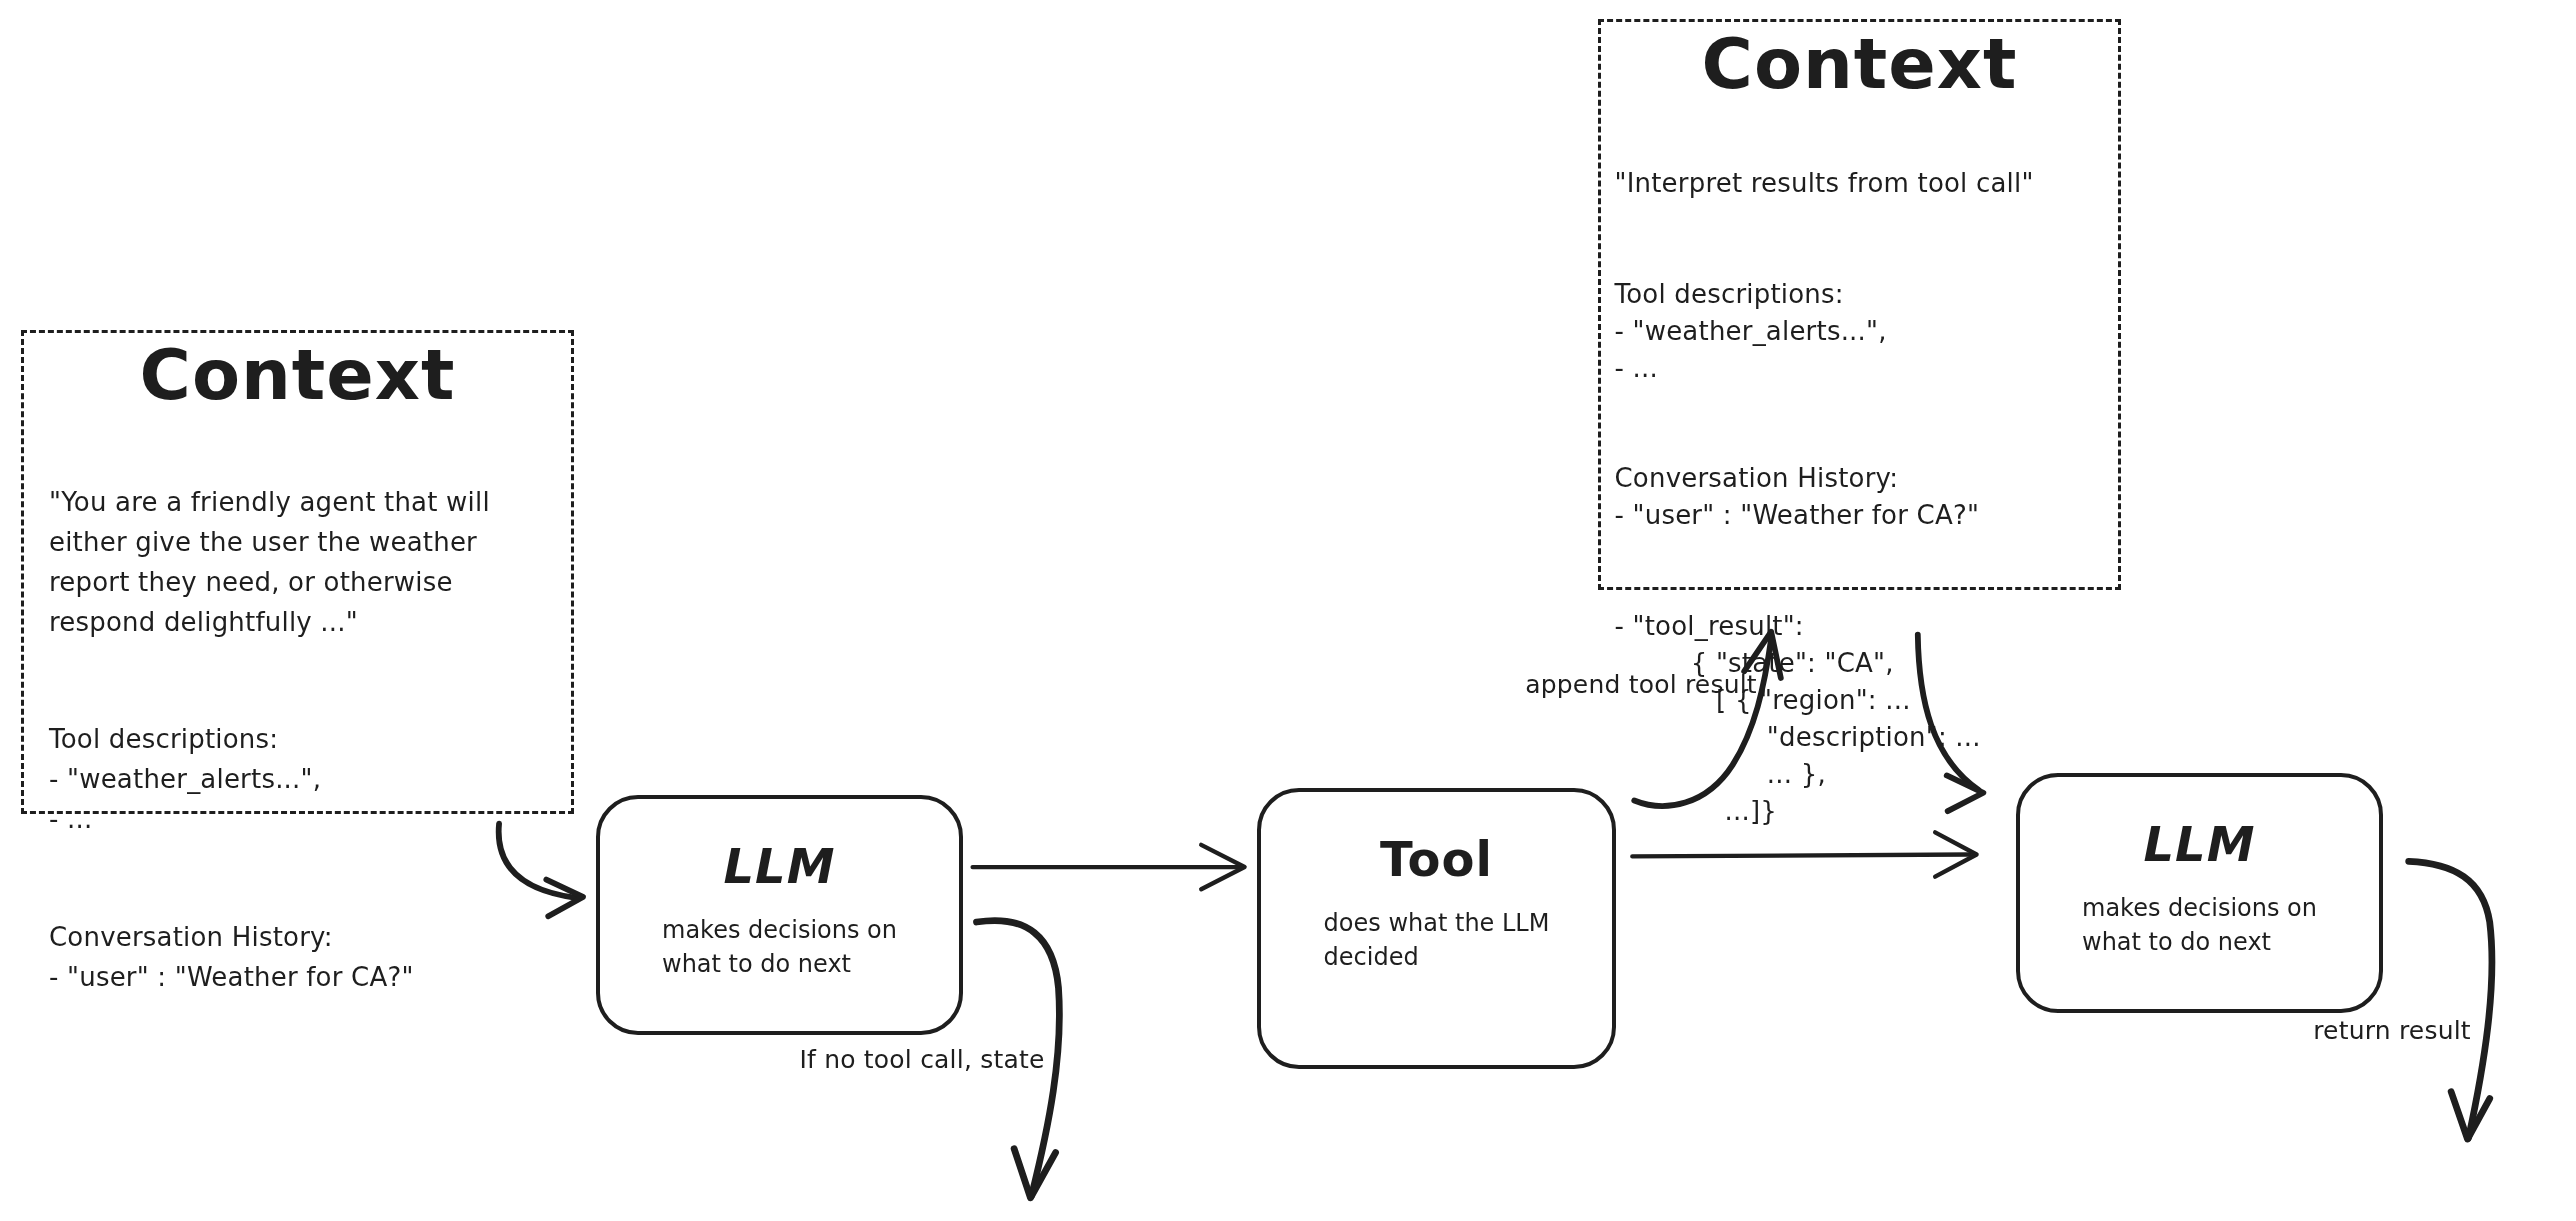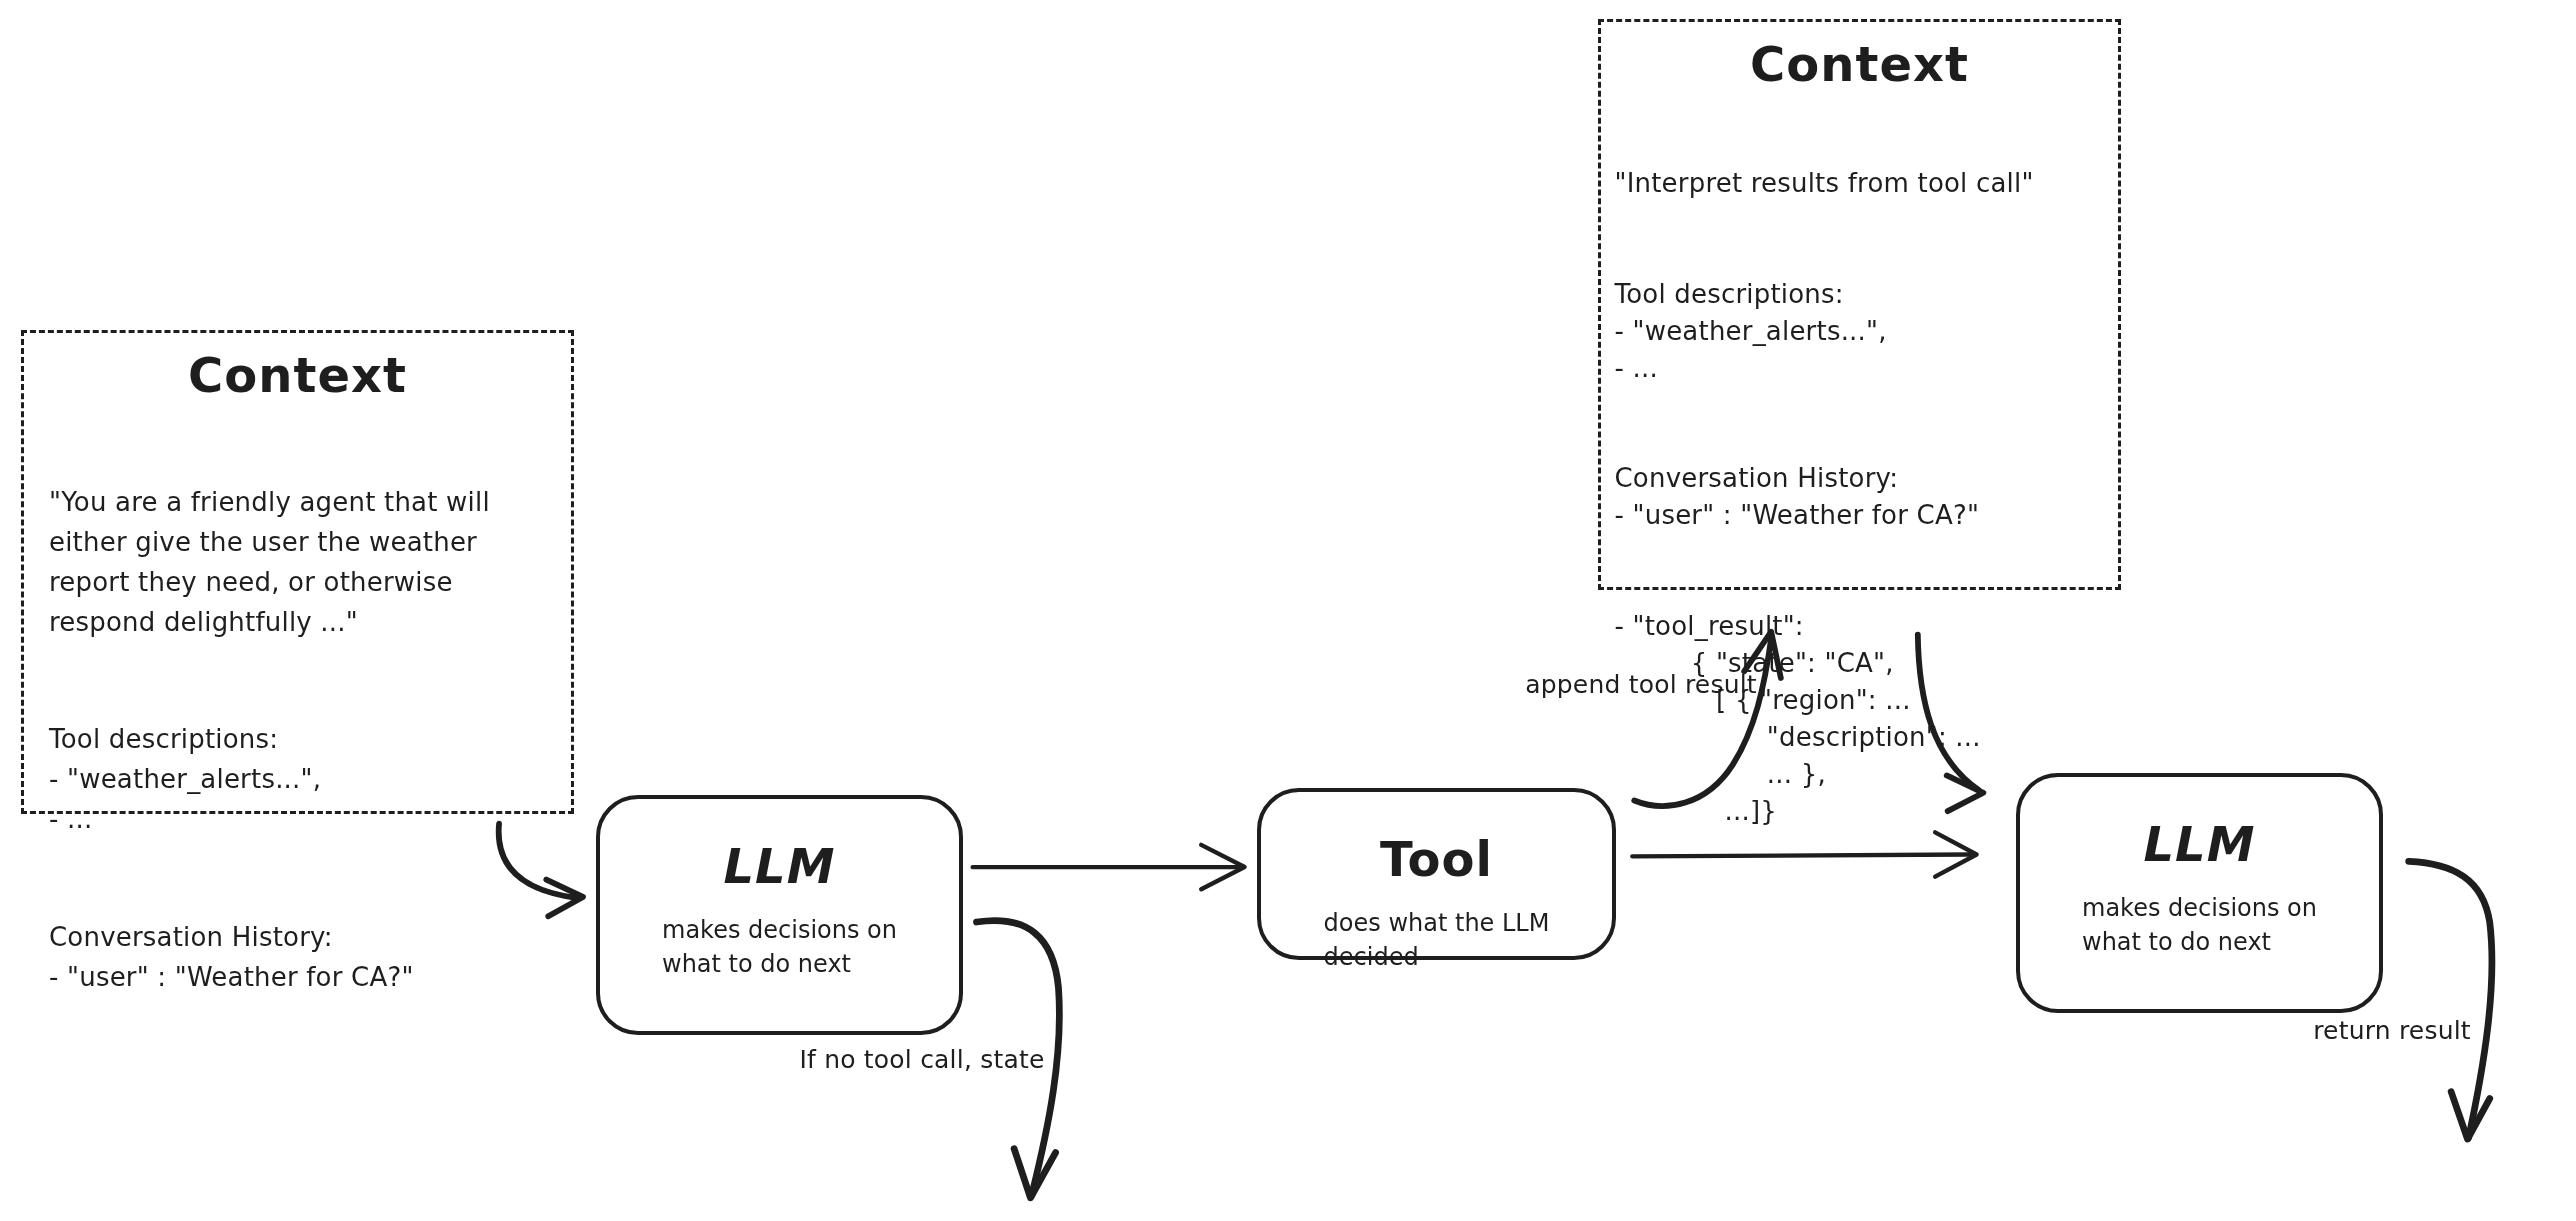--- a/index.html
+++ b/index.html
@@ -27,21 +27,21 @@
   .ctx-box {
     position: absolute;
     border: 3.9px dashed #1e1e1e;
     box-sizing: border-box;
     background: #ffffff;
   }
   .ctx-left  { left: 21px;   top: 330px; width: 553px; height: 484px; }
   .ctx-top   { left: 1598px; top: 19.3px;  width: 523px; height: 571px; }
   .ctx-title {
     text-align: center;
-    font-size: 48px;
+    font-size: 70px;
     font-weight: bold;
     letter-spacing: 1px;
     margin-top: 11.6px;
     line-height: 60px;
   }
   .ctx-body {
     font-size: 26px;
     white-space: pre;
     letter-spacing: 0.2px;
   }
@@ -56,21 +56,21 @@
     border-radius: 42px;
     box-sizing: border-box;
     background: #ffffff;
     display: flex;
     flex-direction: column;
     align-items: center;
     padding-top: 39px;
     margin-top: 44px;
   }
   .node-llm1 { left: 596px;  top: 751px; width: 367px; height: 240px; }
-  .node-tool { left: 1257px; top: 744px; width: 359px; height: 172px; }
+  .node-tool { left: 1257px; top: 744px; width: 359px; height: 281px; }
   .node-llm2 { left: 2016px; top: 729px; width: 367px; height: 240px; }
   .node-title {
     font-size: 48px;
     font-weight: bold;
     line-height: 56px;
     letter-spacing: 1px;
   }
   .node-title.italic { font-style: italic; }
   .node-subtitle {
     margin-top: 19.3px;

